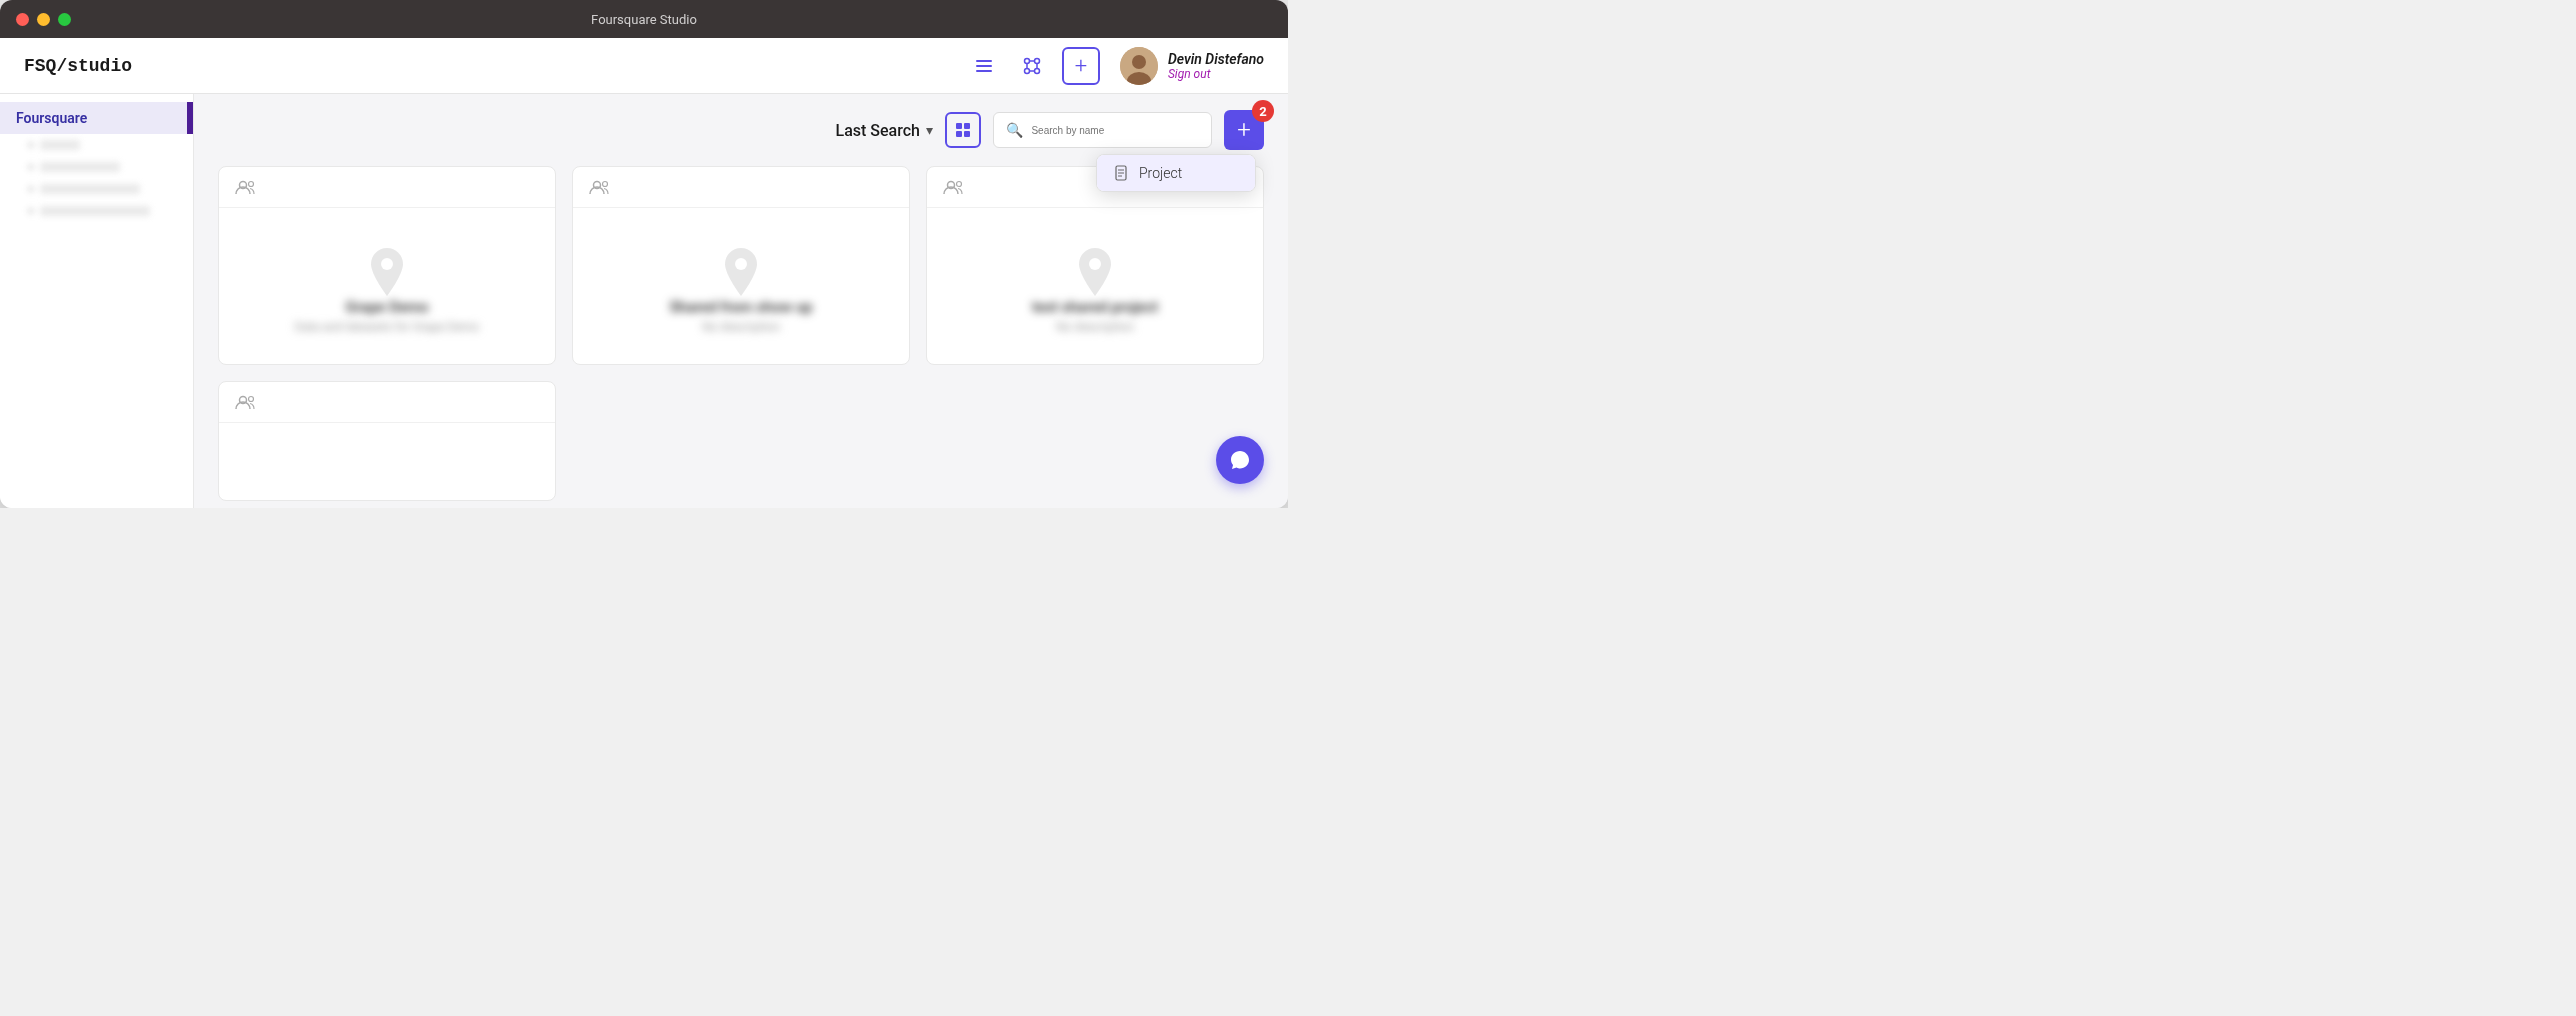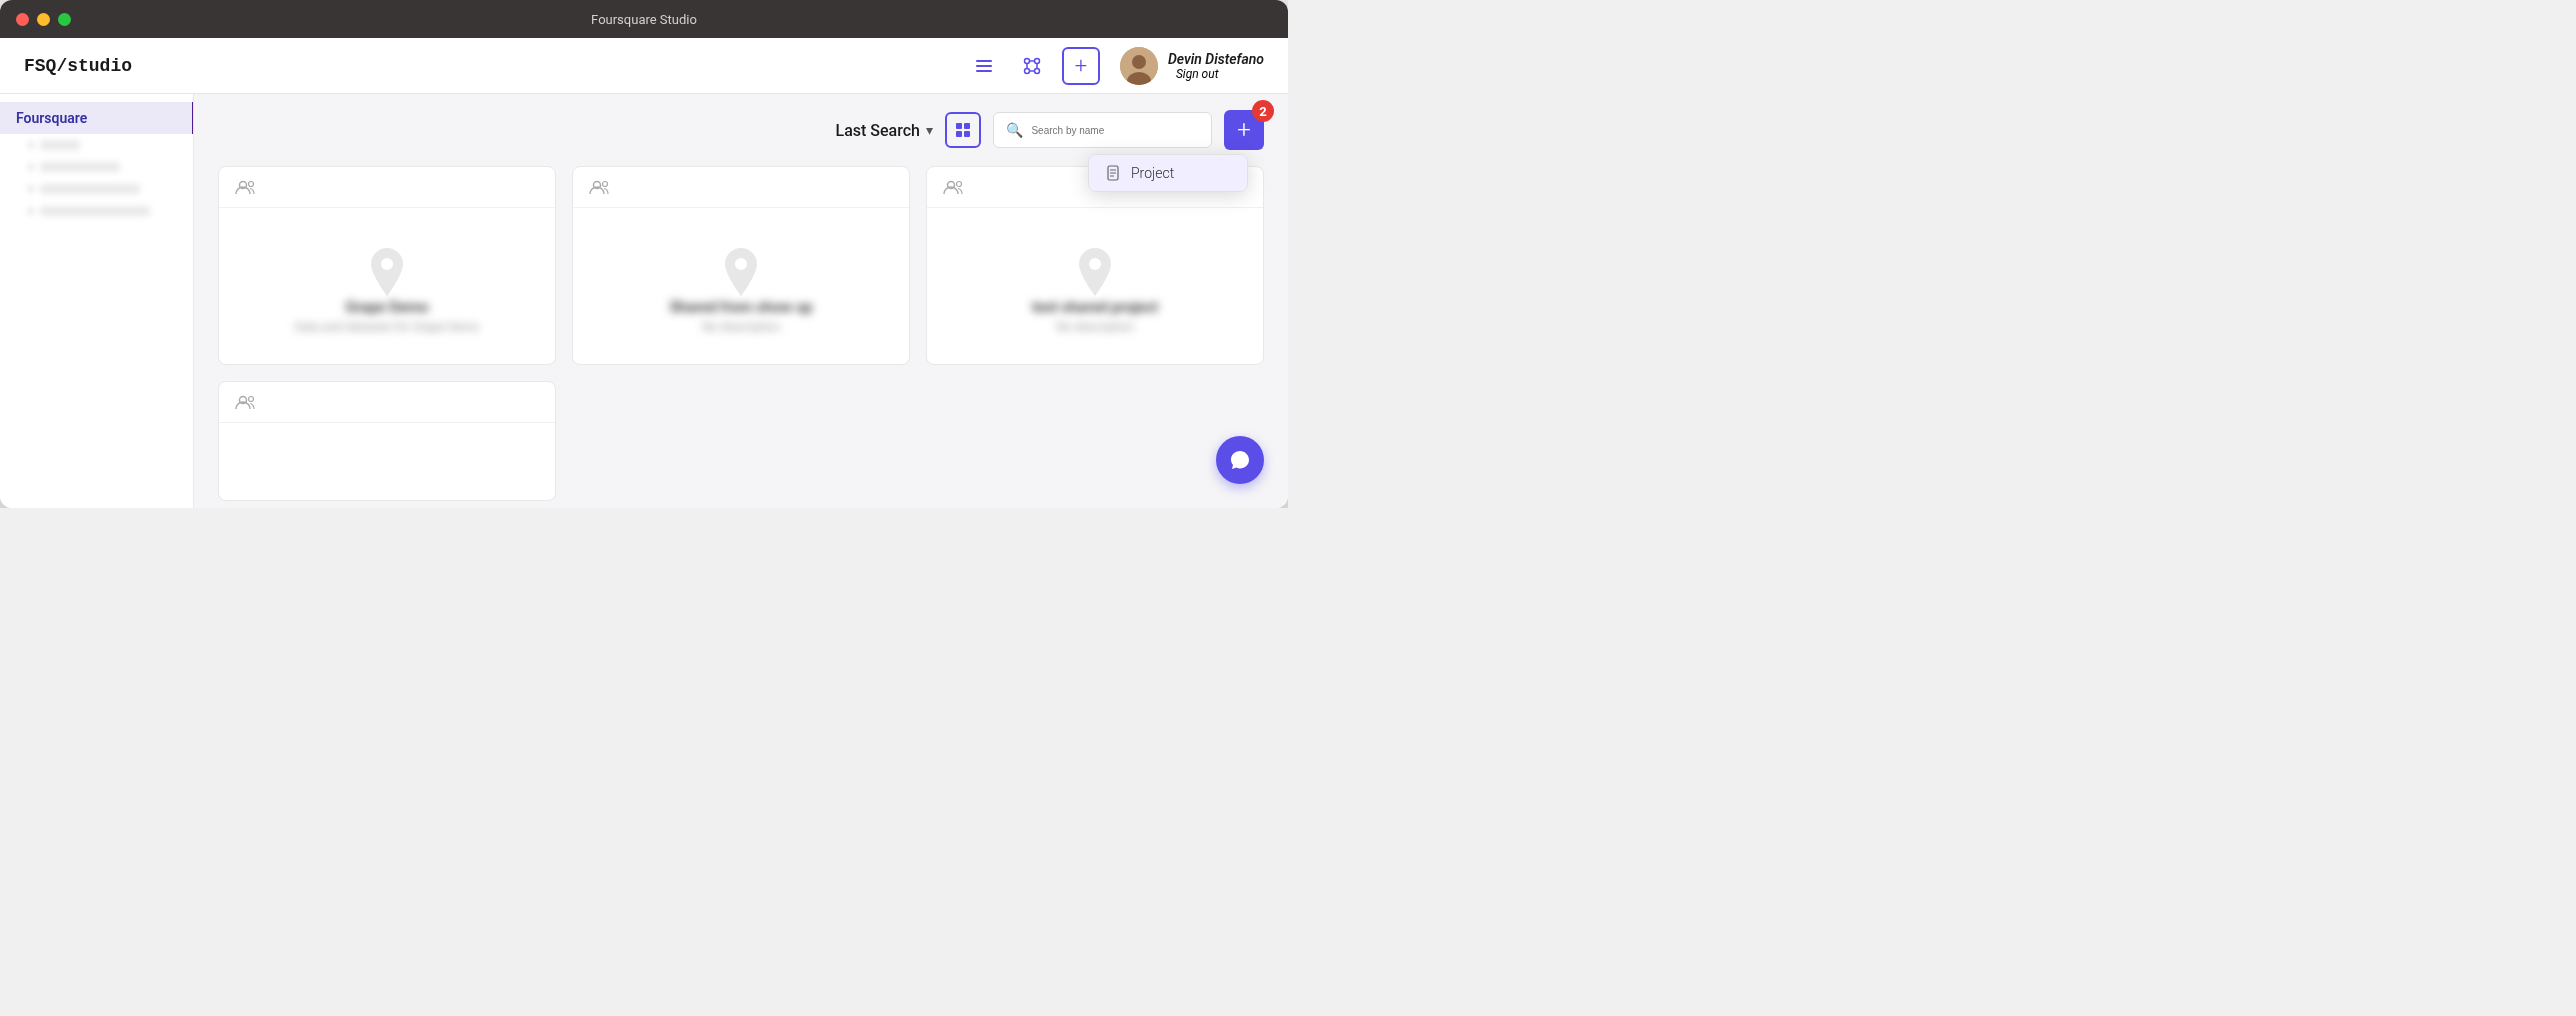--- a/index.html
+++ b/index.html
@@ -156,21 +156,21 @@
       border-radius: 50%;
       background: #c9a882;
       overflow: hidden;
       display: flex;
       align-items: center;
       justify-content: center;
     }
     .avatar svg { width: 38px; height: 38px; }
     .user-info { display: flex; flex-direction: column; font-style: italic; }
     .user-name { font-size: 14px; font-weight: 600; color: #1a1a1a; }
-    .sign-out { font-size: 12px; color: #000000; cursor: pointer; margin-left: 8px; }
+    .sign-out { font-size: 12px; color: #a21caf; cursor: pointer; }
     
     .main {
       display: flex;
       flex: 1;
       overflow: hidden;
     }
     
     .sidebar {
       width: 194px;
       background: white;
@@ -181,21 +181,21 @@
     .sidebar-item {
       padding: 8px 16px;
       font-size: 14px;
       cursor: pointer;
       display: flex;
       align-items: center;
       gap: 8px;
     }
     .sidebar-item.active {
       background: #ebe9f8;
-      border-right: 1px solid #4c1d95;
+      border-right: 6px solid #4c1d95;
     }
     .sidebar-item.active .sidebar-label { color: #3730a3; font-weight: 600; }
     .sidebar-label { color: #333; font-size: 14px; }
     .sidebar-sub {
       padding: 6px 16px 6px 28px;
       font-size: 13px;
       cursor: pointer;
       display: flex;
       align-items: center;
       gap: 6px;
@@ -285,21 +285,21 @@
       cursor: pointer;
       color: white;
       font-size: 24px;
       font-weight: 300;
       position: relative;
     }
     
     .dropdown-menu {
       position: absolute;
       top: 44px;
-      right: 16px;
+      right: 8px;
       background: white;
       border: 1px solid #e0e0e0;
       border-radius: 8px;
       box-shadow: 0 4px 20px rgba(0,0,0,0.15);
       z-index: 100;
       min-width: 160px;
       overflow: hidden;
     }
     .dropdown-item {
       display: flex;

